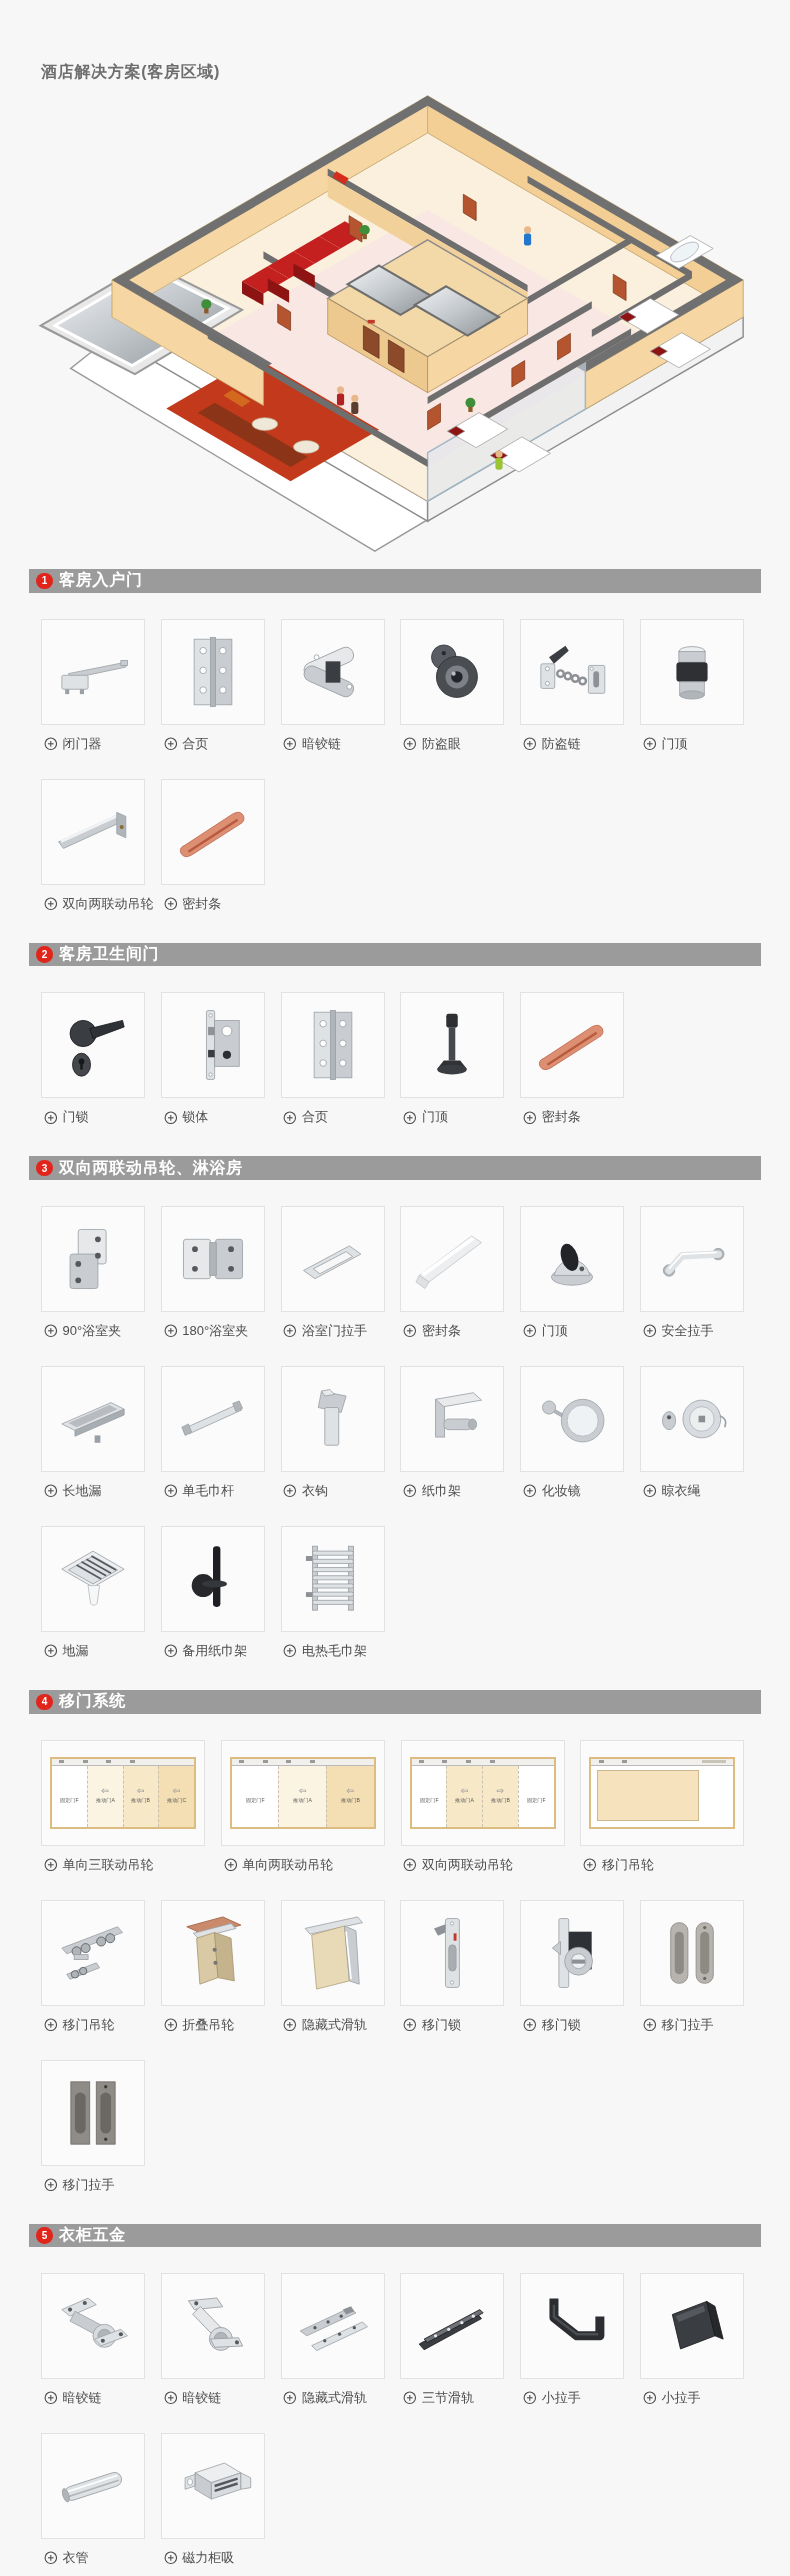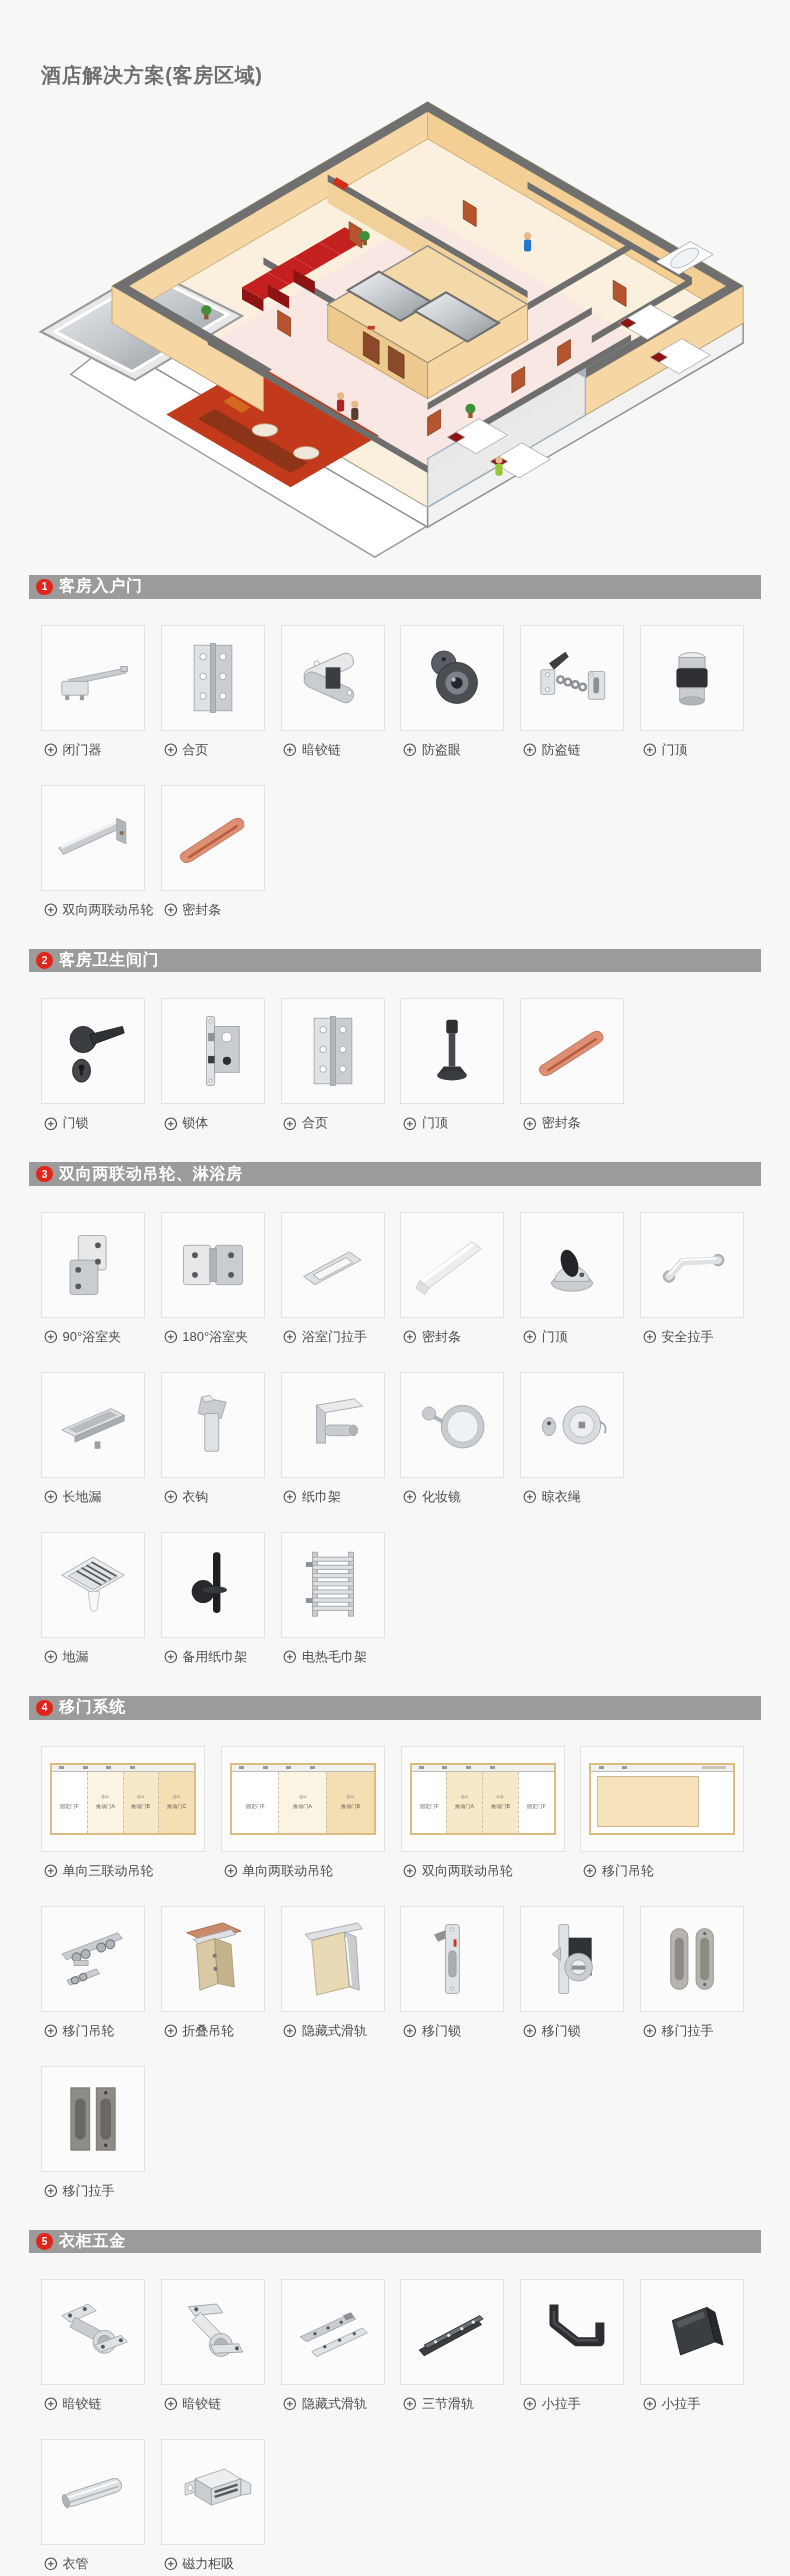--- a/index.html
+++ b/index.html
@@ -2,21 +2,21 @@
 <html style="font-size:11.5px"><head>
 <meta charset="utf-8">
 <style>
   * { margin:0; padding:0; box-sizing:border-box; }
   html,body { background:#f7f7f7; }
   body {
     width:790px; height:2576px; overflow:hidden; position:relative;
     font-family:"Liberation Sans","DejaVu Sans",sans-serif;
   }
   .page-title {
-    margin:62px 0 0 41px; font-size:20px; font-weight:bold; color:#6e6e6e;
+    margin:62px 0 0 41px; font-size:16px; font-weight:bold; color:#6e6e6e;
     letter-spacing:0.7px;
   }
   .floor-plan-wrap { margin:7.2px 0 0 26.5px; width:737px; height:464px; }
   
   #sections { margin-top:15px; }
   .section-header {
     margin-left:29px; width:732px; height:23.6px; background:#9b9b9b;
     display:flex; align-items:center;
   }
   .section-badge {
@@ -650,20 +650,39 @@
                   <line x1="9.5" y1="5.5" x2="9.5" y2="13.5" stroke="#4d4d4d" stroke-width="1.5"></line>
                   <line x1="5.5" y1="9.5" x2="13.5" y2="9.5" stroke="#4d4d4d" stroke-width="1.5"></line>
                 </svg>
               </span>
               <span class="txt">长地漏</span>
             </div>
           </div>
           <div class="item">
             <div class="card">
               <svg viewBox="0 0 100 100" width="82" height="82">
+                <polygon points="14,62 78,33 85,39 21,68" fill="#dfe2e5" stroke="#9aa0a5"></polygon>
+                <polygon points="12,60 20,56 24,66 16,70" fill="#b0b5ba" stroke="#9aa0a5"></polygon>
+                <polygon points="74,31 82,28 86,37 78,41" fill="#b0b5ba" stroke="#9aa0a5"></polygon>
+              </svg>
+            </div>
+            <div class="label-row">
+              <span style="display: flex;">
+                <svg width="13.6" height="13.6" viewBox="0 0 19 19">
+                  <circle cx="9.5" cy="9.5" r="8" fill="none" stroke="#4d4d4d" stroke-width="1.5"></circle>
+                  <line x1="9.5" y1="5.5" x2="9.5" y2="13.5" stroke="#4d4d4d" stroke-width="1.5"></line>
+                  <line x1="5.5" y1="9.5" x2="13.5" y2="9.5" stroke="#4d4d4d" stroke-width="1.5"></line>
+                </svg>
+              </span>
+              <span class="txt">单毛巾杆</span>
+            </div>
+          </div>
+          <div class="item">
+            <div class="card">
+              <svg viewBox="0 0 100 100" width="82" height="82">
                 <polygon points="36,16 66,22 60,42 32,36" fill="#c9cdd2" stroke="#9aa0a5"></polygon>
                 <rect x="40" y="36" width="17" height="46" rx="2" fill="#dfe2e5" stroke="#9aa0a5"></rect>
                 <polygon points="36,16 46,14 52,20 40,22" fill="#e8eaec" stroke="#9aa0a5"></polygon>
               </svg>
             </div>
             <div class="label-row">
               <span style="display: flex;">
                 <svg width="13.6" height="13.6" viewBox="0 0 19 19">
                   <circle cx="9.5" cy="9.5" r="8" fill="none" stroke="#4d4d4d" stroke-width="1.5"></circle>
                   <line x1="9.5" y1="5.5" x2="9.5" y2="13.5" stroke="#4d4d4d" stroke-width="1.5"></line>

